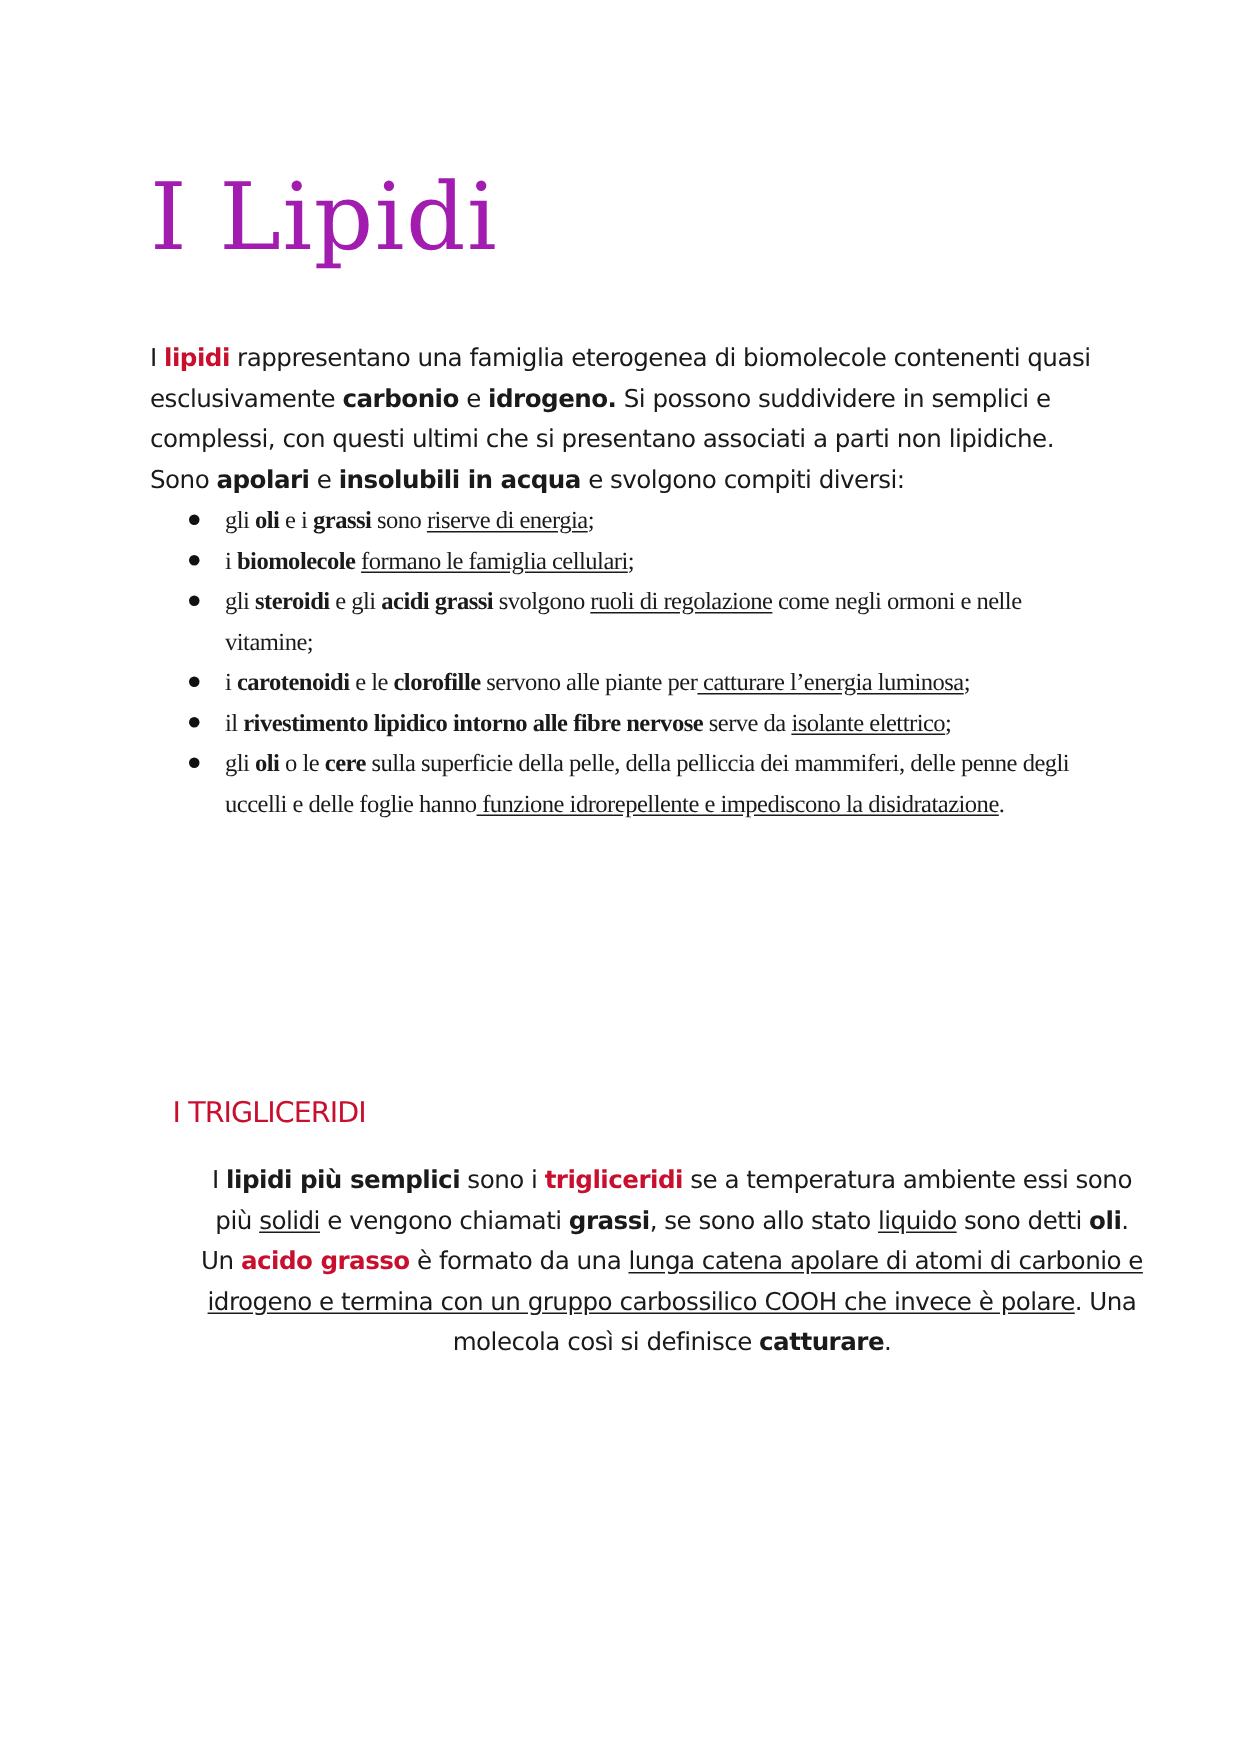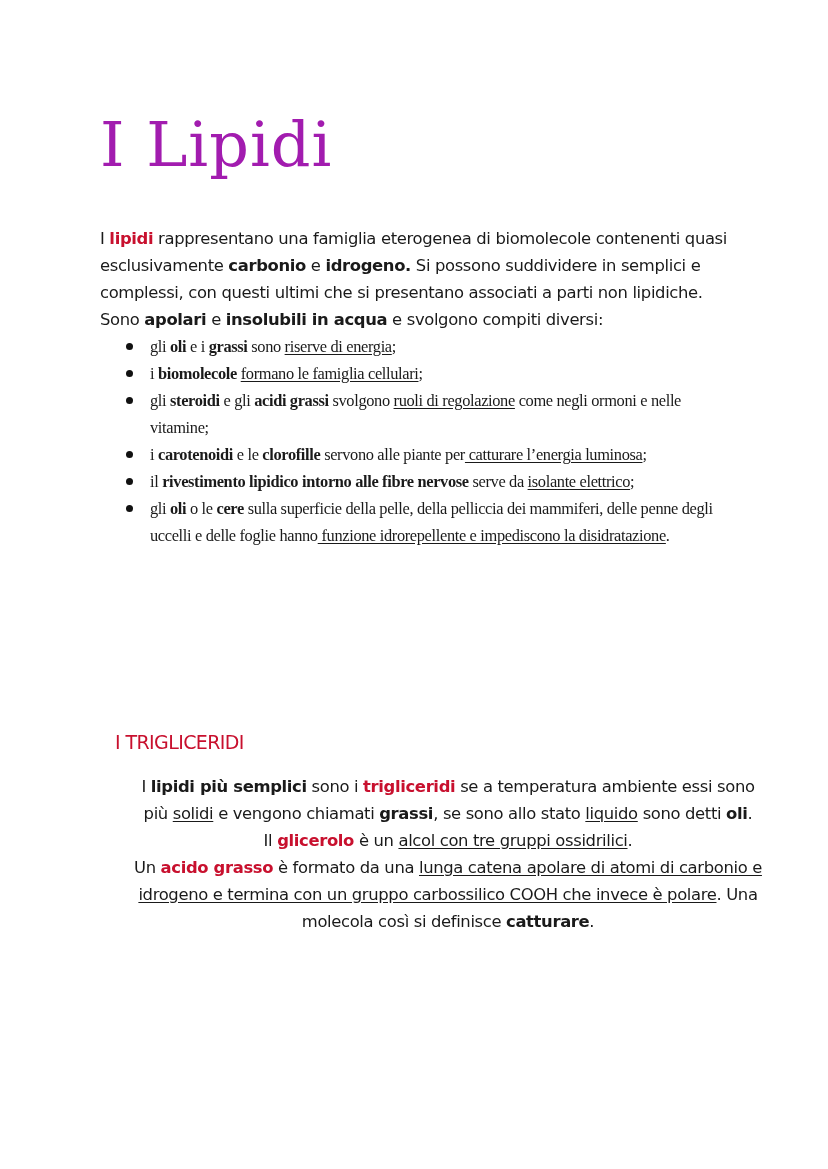--- a/index.html
+++ b/index.html
@@ -34,15 +34,14 @@
   <li><span>gli </span><b>steroidi</b><span> e gli </span><b>acidi grassi</b><span> svolgono </span><u>ruoli di regolazione</u><span> come negli ormoni e nelle vitamine;</span></li>
   <li><span>i </span><b>carotenoidi</b><span> e le </span><b>clorofille</b><span> servono alle piante per</span><u> catturare l’energia luminosa</u><span>;</span></li>
   <li><span>il </span><b>rivestimento lipidico intorno alle fibre nervose</b><span> serve da </span><u>isolante elettrico</u><span>;</span></li>
   <li><span>gli </span><b>oli</b><span> o le </span><b>cere</b><span> sulla superficie della pelle, della pelliccia dei mammiferi, delle penne degli uccelli e delle foglie hanno</span><u> funzione idrorepellente e impediscono la disidratazione</u><span>.</span></li>
 </ul>
 
 <h2 class="section-h">I TRIGLICERIDI</h2>
 
 <div class="trig body-text">
   <p class="line"><span>I </span><b>lipidi più semplici</b><span> sono i </span><b class="red">trigliceridi</b><span> se a temperatura ambiente essi sono più </span><u>solidi</u><span> e vengono chiamati </span><b>grassi</b><span>, se sono allo stato </span><u>liquido</u><span> sono detti </span><b>oli</b><span>.</span></p>
-  <p class="line"><span>Il </span><b class="red">glicerolo</b><span> è un </span><u>alcol con tre gruppi ossidrilici</u><span>.</span></p>
   <p class="line"><span>Un </span><b class="red">acido grasso</b><span> è formato da una </span><u>lunga catena apolare di atomi di carbonio e idrogeno e termina con un gruppo carbossilico COOH che invece è polare</u><span>. Una molecola così si definisce </span><b>catturare</b><span>.</span></p>
 </div>
 
 </body></html>

